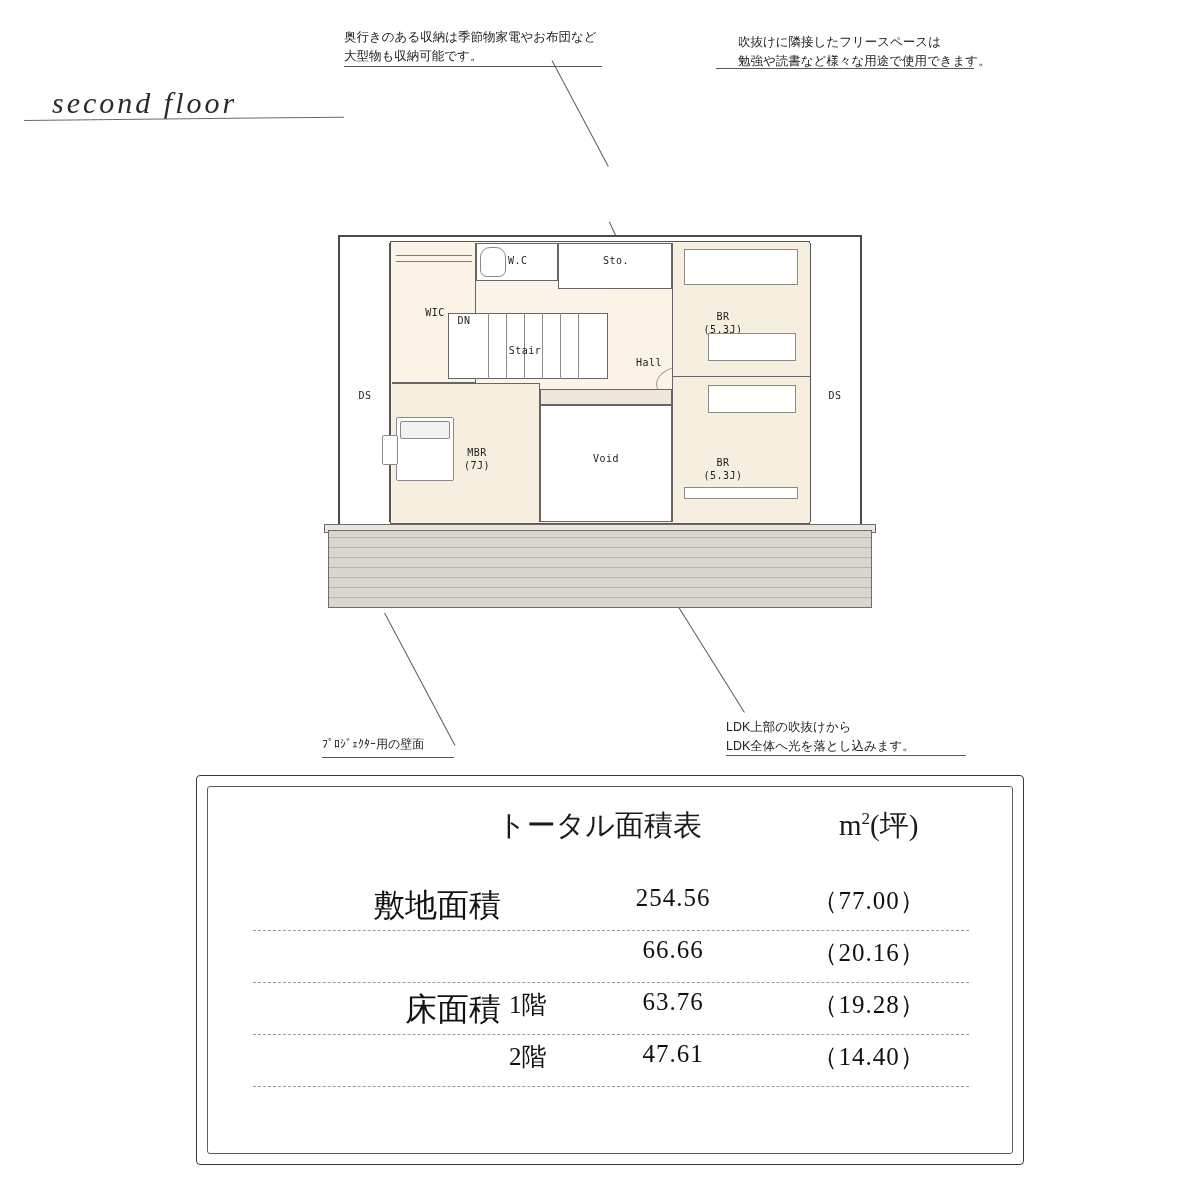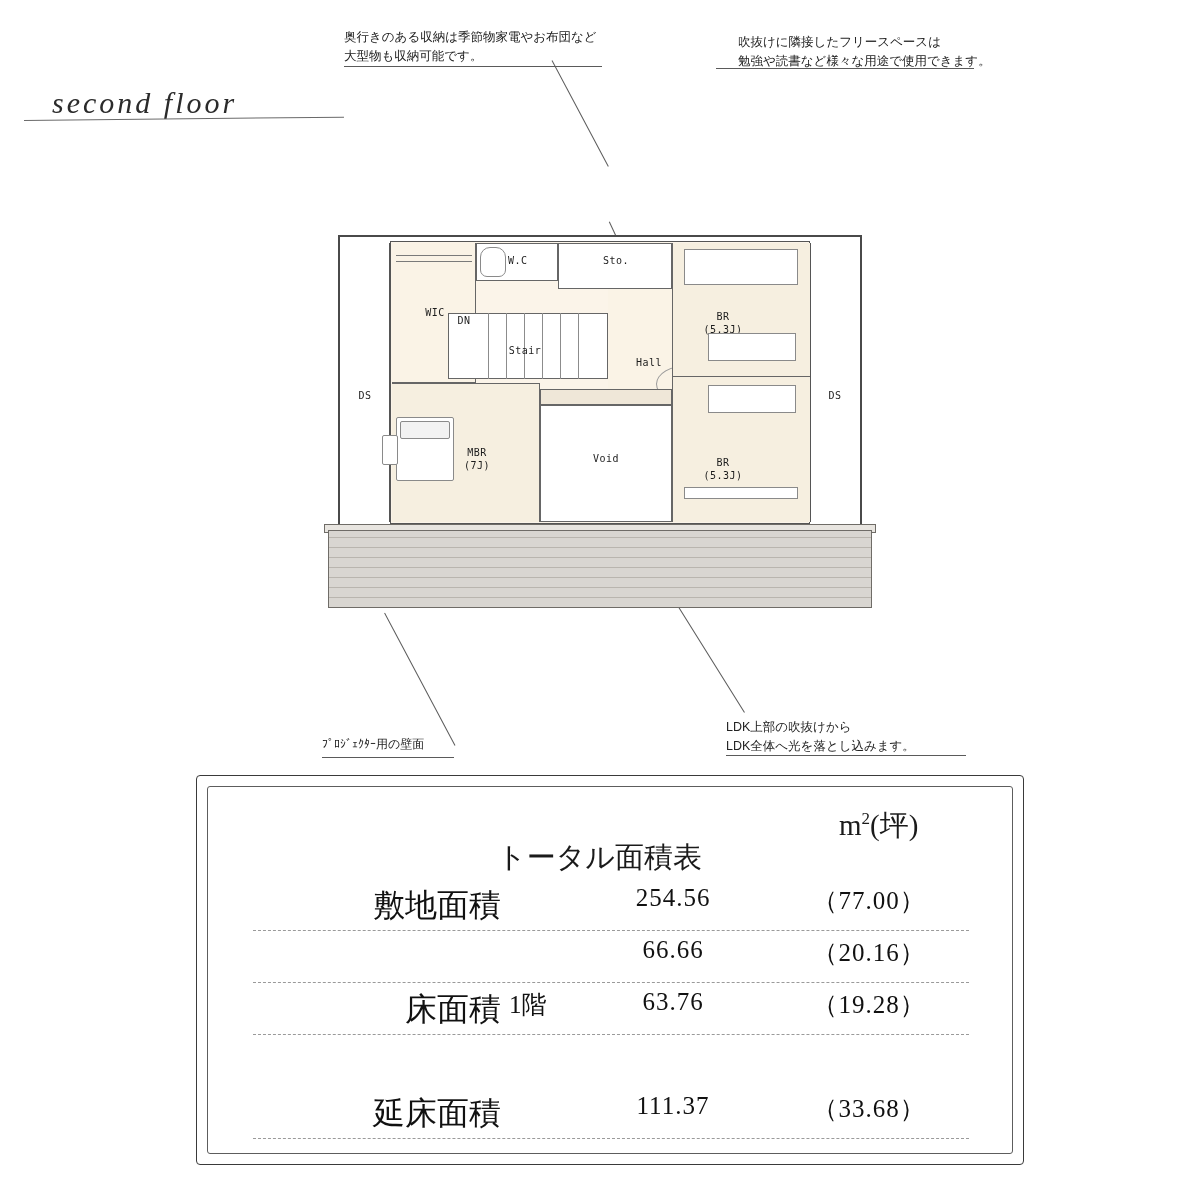--- a/index.html
+++ b/index.html
@@ -74,21 +74,21 @@
   
   #table-box{
     left:196px;top:775px;width:828px;height:390px;
     border:1.5px solid #3a3a3a;border-radius:4px;background:#fff;
     box-sizing:border-box;
   }
   #table-inner{
     position:absolute;left:10px;top:10px;right:10px;bottom:10px;
     border:1px solid #5d5d5d;border-radius:3px;box-sizing:border-box;
   }
-  #t-title{position:absolute;left:300px;top:30px;font-family:"Liberation Serif",serif;font-size:29px;margin-top:32px;}
+  #t-title{position:absolute;left:300px;top:30px;font-family:"Liberation Serif",serif;font-size:29px;}
   #t-unit{position:absolute;left:642px;top:30px;font-family:"Liberation Serif",serif;font-size:29px;}
   #t-unit sup{font-size:17px;vertical-align:super;}
 
   .row{position:absolute;left:56px;width:716px;height:48px;}
   .row .c-label{position:absolute;left:0;width:248px;text-align:right;
     font-family:"Liberation Serif", serif;font-size:32px;color:#111;}
   .row .c-sub{position:absolute;left:256px;width:70px;text-align:left;
     font-family:"Liberation Serif", serif;font-size:25px;color:#111;}
   .row .c-m2{position:absolute;left:330px;width:180px;text-align:center;
     font-family:"Liberation Serif", serif;font-size:25px;color:#111;letter-spacing:1px;}
@@ -215,21 +215,21 @@
   </div>
 
   <div class="row" style="top:212px;">
     <span class="c-label">床面積</span>
     <span class="c-sub">1階</span>
     <span class="c-m2">63.76</span>
     <span class="c-tsubo">（19.28）</span>
     <span class="rule"></span>
   </div>
 
-
-  <div class="row" style="top:316px;">
-    <span class="c-label">延床面積</span>
-    <span class="c-sub"></span>
-    <span class="c-m2">111.37</span>
-    <span class="c-tsubo">（33.68）</span>
-    <span class="rule"></span>
-  </div>
+  <div class="row" style="top:264px;">
+    <span class="c-label"></span>
+    <span class="c-sub">2階</span>
+    <span class="c-m2">47.61</span>
+    <span class="c-tsubo">（14.40）</span>
+    <span class="rule"></span>
+  </div>
+
 </div>
 
 </body></html>

